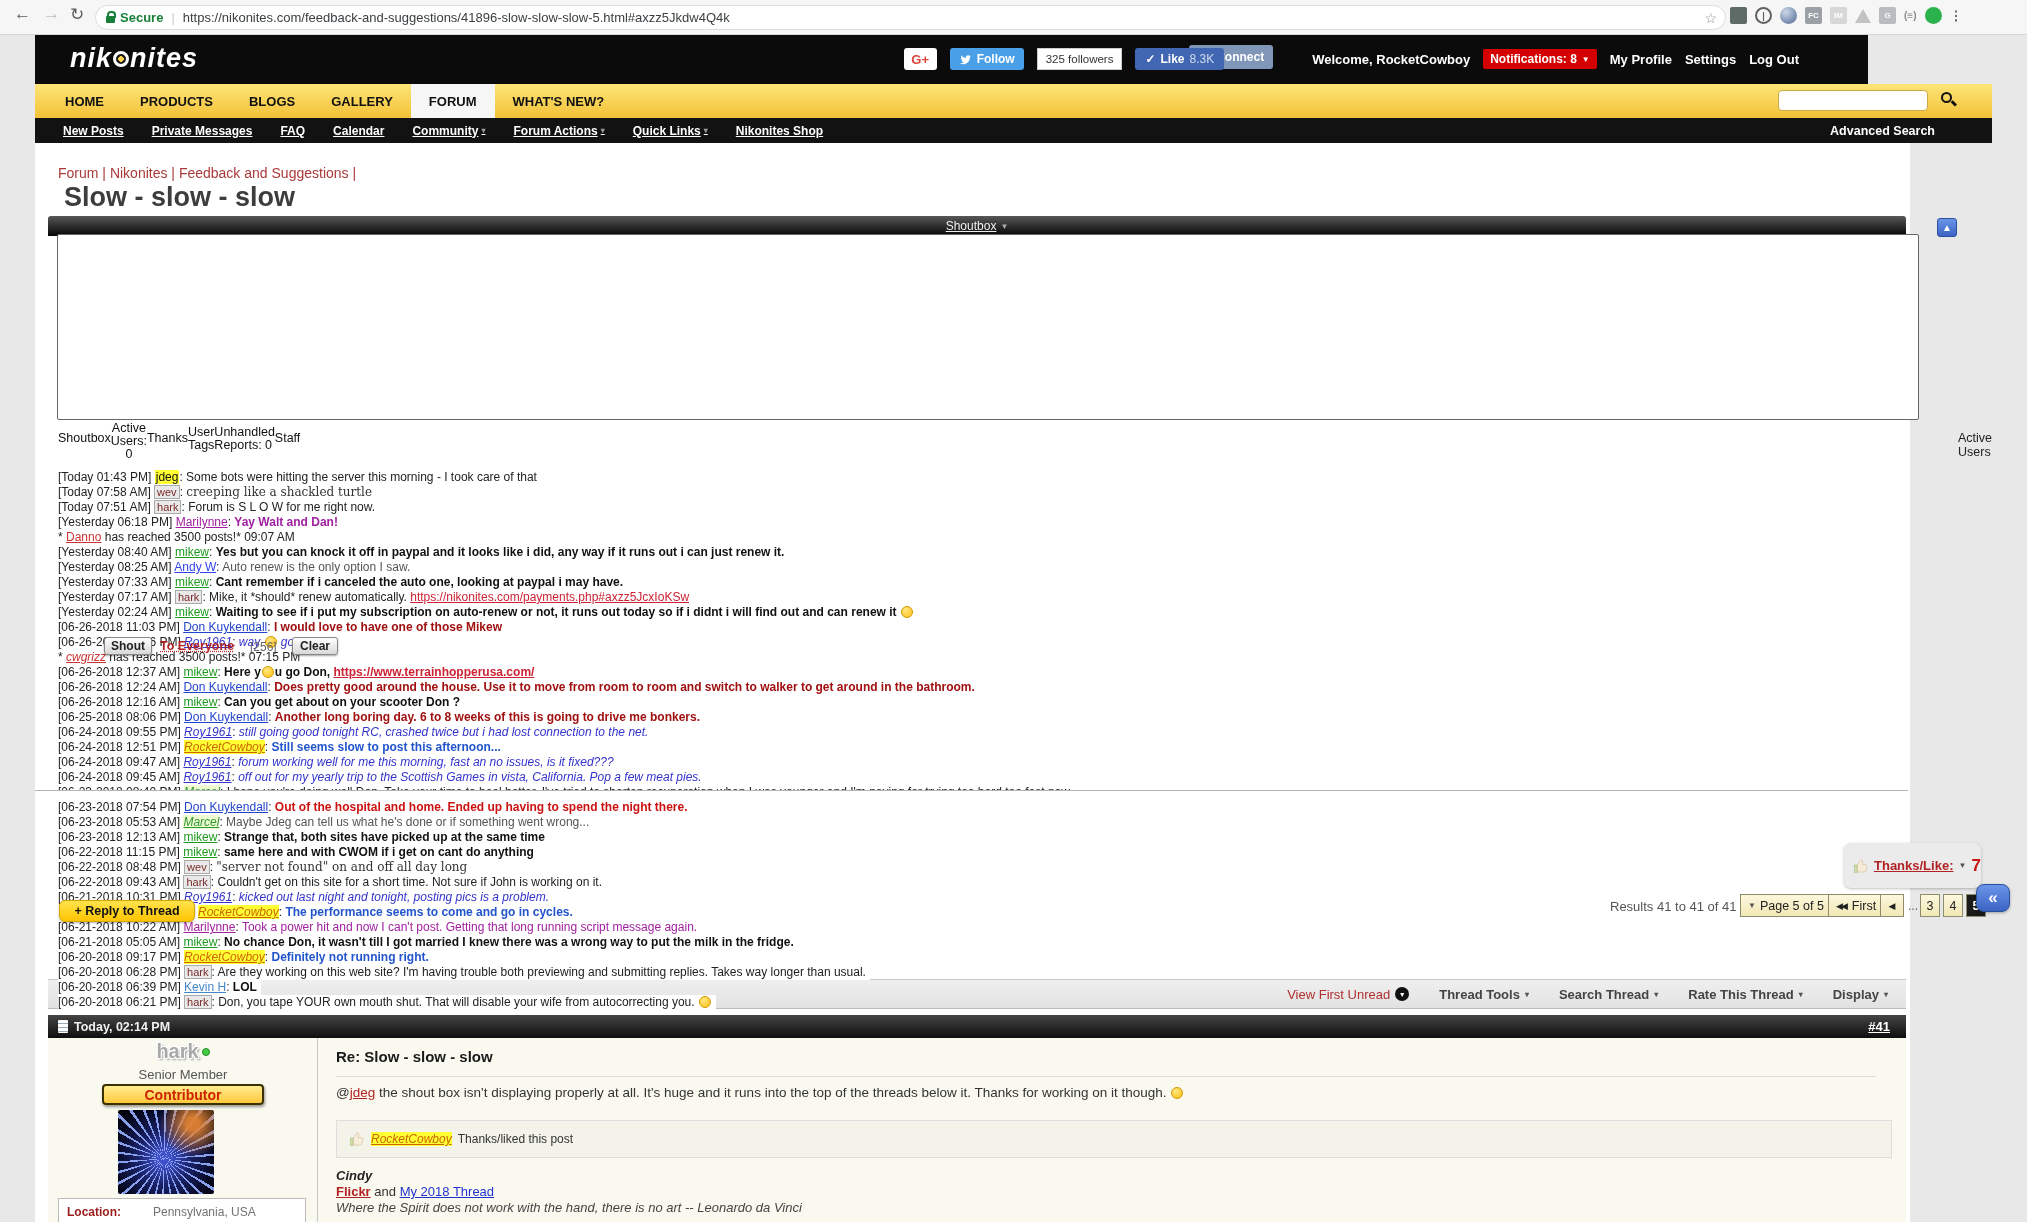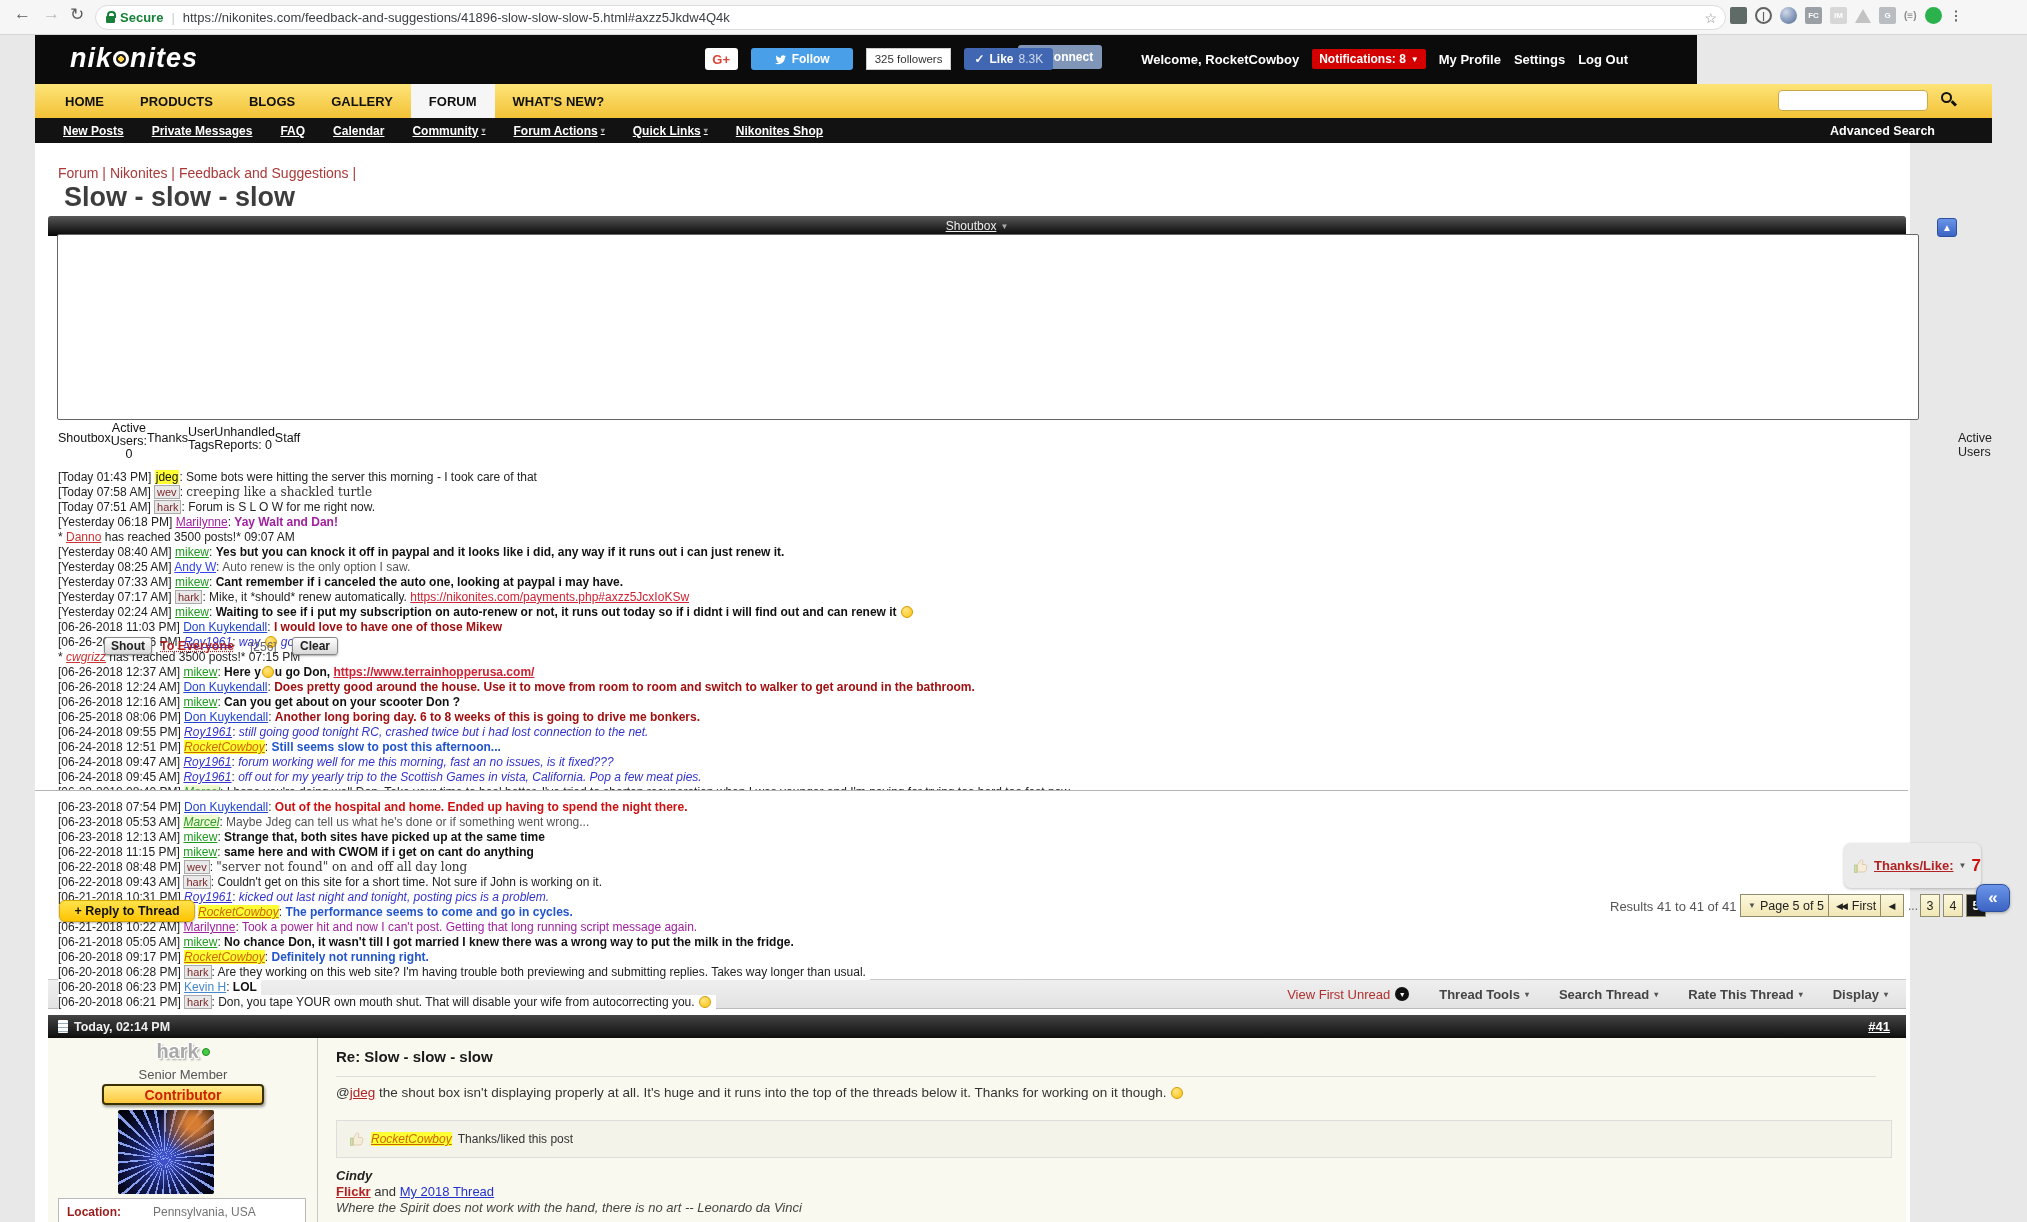--- a/index.html
+++ b/index.html
@@ -24,26 +24,26 @@
   .x-globe{background:radial-gradient(circle at 35% 30%,#cfd8ea,#7e93b5 60%,#55677f);border-radius:50%}
   .x-fc{background:#9aa0a6}
   .x-im{background:#d7d7d7;color:#fff}
   .x-drive{width:0;height:0;border-left:8px solid transparent;border-right:8px solid transparent;border-bottom:14px solid #c3c3c3;border-radius:0}
   .x-g{background:#b9bcc0}
   .x-paren{background:transparent;color:#8a8a8a;font-size:10px;width:auto}
   .x-hang{background:#2bb24c;border-radius:50%}
   .x-dots{background:transparent;color:#5f6368;font-size:13px;width:auto;letter-spacing:0}
 
   
-  .sitehead{position:absolute;left:35px;top:35px;width:1662px;height:49px;background:#0b0b0b}
+  .sitehead{position:absolute;left:35px;top:35px;width:1833px;height:49px;background:#0b0b0b}
   .logo{position:absolute;left:35px;top:8px;color:#fff;font-size:27px;font-weight:bold;font-style:italic;letter-spacing:1px;display:flex;align-items:center}
   .logo-o{display:inline-block;width:16px;height:16px;border:3px solid #fff;border-radius:50%;background:radial-gradient(#ffd34d 0 38%,#1a1a1a 42%);margin:0 1px}
   .headright{position:absolute;right:69px;top:13px;display:flex;align-items:center;gap:13px}
   .btn-gp{background:#fff;border-radius:3px;width:33px;height:22px;display:flex;align-items:center;justify-content:center;color:#db4437;font-weight:bold;font-size:13px}
-  .btn-tw{background:#4aa0e8;border-radius:3px;height:22px;display:flex;align-items:center;gap:5px;padding:0 23px;color:#fff;font-weight:bold;font-size:12px}
+  .btn-tw{background:#4aa0e8;border-radius:3px;height:22px;display:flex;align-items:center;gap:5px;padding:0 9px;color:#fff;font-weight:bold;font-size:12px}
   .btn-fol{background:#fff;border:1px solid #ccc;height:22px;display:flex;align-items:center;padding:0 8px;font-size:11.5px;color:#333}
   .btn-like{position:relative;z-index:2;background:#4267b2;border-radius:3px;height:22px;display:flex;align-items:center;gap:5px;padding:0 10px;color:#fff;font-weight:bold;font-size:12px}
   .like-count{opacity:.75;font-weight:normal}
   .btn-connect{position:relative;z-index:1;margin-left:-48px;background:#8096b8;border-radius:3px;height:24px;width:84px;display:flex;align-items:center;justify-content:flex-end;padding:0 9px;color:#fff;font-weight:bold;font-size:12px;margin-top:-4px}
   .welcome{color:#fff;font-weight:bold;font-size:13px;margin-left:26px}
   .btn-notif{background:#d40000;border-radius:2px;height:20px;display:flex;align-items:center;gap:5px;padding:0 7px;color:#fff;font-weight:bold;font-size:12px}
   .hlink{color:#fff;font-weight:bold;font-size:13px}
   .caret-w{font-size:8px}
 
   
@@ -341,21 +341,21 @@
       <div class="srow"><span class="st">[06-23-2018 12:13 AM] </span><a class="su mikew">mikew</a><span class="st">: </span><span class="sx bold"><span>Strange that, both sites have picked up at the same time</span></span></div>
       <div class="srow"><span class="st">[06-22-2018 11:15 PM] </span><a class="su mikew">mikew</a><span class="st">: </span><span class="sx bold"><span>same here and with CWOM if i get on cant do anything</span></span></div>
       <div class="srow"><span class="st">[06-22-2018 08:48 PM] </span><a class="su badge">wev</a><span class="st">: </span><span class="sx serif"><span>"server not found" on and off all day long</span></span></div>
       <div class="srow"><span class="st">[06-22-2018 09:43 AM] </span><a class="su badge">hark</a><span class="st">: </span><span class="sx plain"><span>Couldn't get on this site for a short time. Not sure if John is working on it.</span></span></div>
       <div class="srow"><span class="st">[06-21-2018 10:31 PM] </span><a class="su roy">Roy1961</a><span class="st">: </span><span class="sx royit"><span>kicked out last night and tonight, posting pics is a problem.</span></span></div>
       <div class="srow ind"><a class="su rc">RocketCowboy</a><span class="st">: </span><span class="sx rcb"><span>The performance seems to come and go in cycles.</span></span></div>
       <div class="srow"><span class="st">[06-21-2018 10:22 AM] </span><a class="su mari">Marilynne</a><span class="st">: </span><span class="sx purpleit"><span>Took a power hit and now I can't post. Getting that long running script message again.</span></span></div>
       <div class="srow"><span class="st">[06-21-2018 05:05 AM] </span><a class="su mikew">mikew</a><span class="st">: </span><span class="sx bold"><span>No chance Don, it wasn't till I got married I knew there was a wrong way to put the milk in the fridge.</span></span></div>
       <div class="srow"><span class="st">[06-20-2018 09:17 PM] </span><a class="su rc">RocketCowboy</a><span class="st">: </span><span class="sx rcb"><span>Definitely not running right.</span></span></div>
       <div class="srow"><span class="st">[06-20-2018 06:28 PM] </span><a class="su badge">hark</a><span class="st">: </span><span class="sx plain"><span>Are they working on this web site? I'm having trouble both previewing and submitting replies. Takes way longer than usual.</span></span></div>
-      <div class="srow"><span class="st">[06-20-2018 06:23 PM] </span><a class="su kevinh">Kevin H</a><span class="st">: </span><span class="sx bold"><span>LOL</span></span></div>
+      <div class="srow"><span class="st">[06-20-2018 06:39 PM] </span><a class="su kevinh">Kevin H</a><span class="st">: </span><span class="sx bold"><span>LOL</span></span></div>
       <div class="srow"><span class="st">[06-20-2018 06:21 PM] </span><a class="su badge">hark</a><span class="st">: </span><span class="sx plain"><span>Don, you tape YOUR own mouth shut. That will disable your wife from autocorrecting you. </span><span class="emoji"></span></span></div>
     </div>
 
   <div class="shout-divider"></div>
   <div class="shout-divider-mask"></div>
 
   <div class="sc-btn" style="left:104px;top:637px;width:48px;height:18px">Shout</div>
   <div class="sc-to" style="left:160px;top:639px">To Everyone</div>
   <div class="sc-count" style="left:250px;top:640px">[256]</div>
   <div class="sc-btn" style="left:292px;top:637px;width:46px;height:18px">Clear</div>

